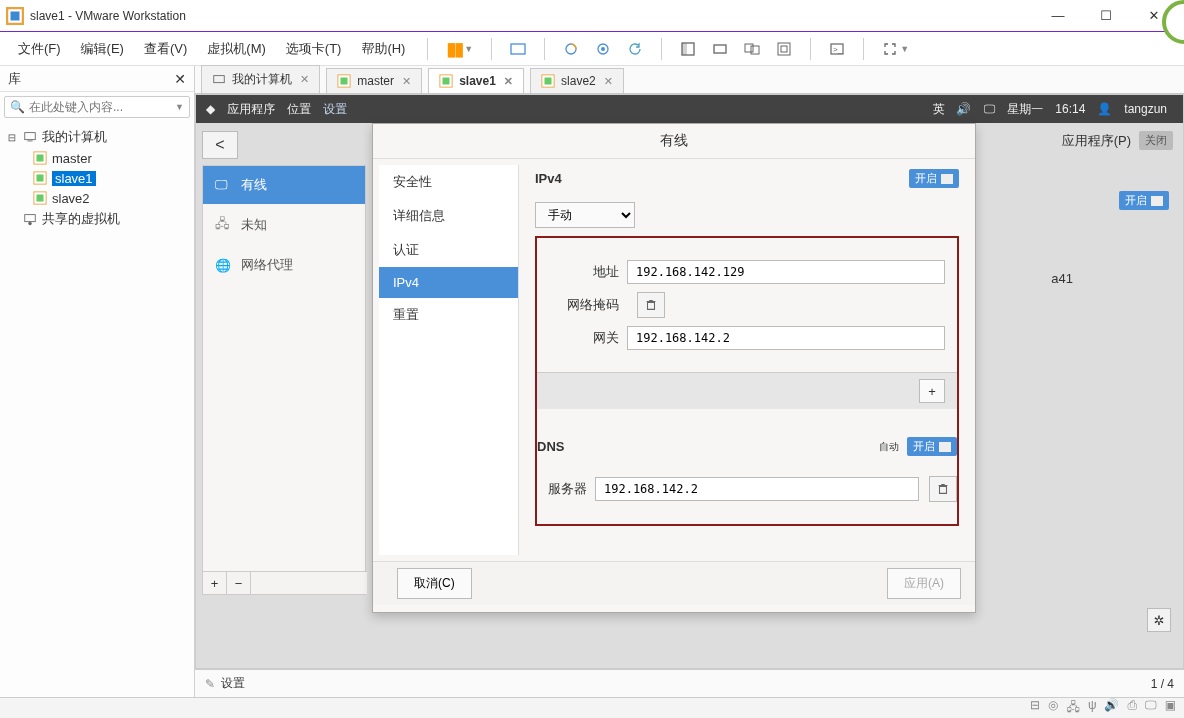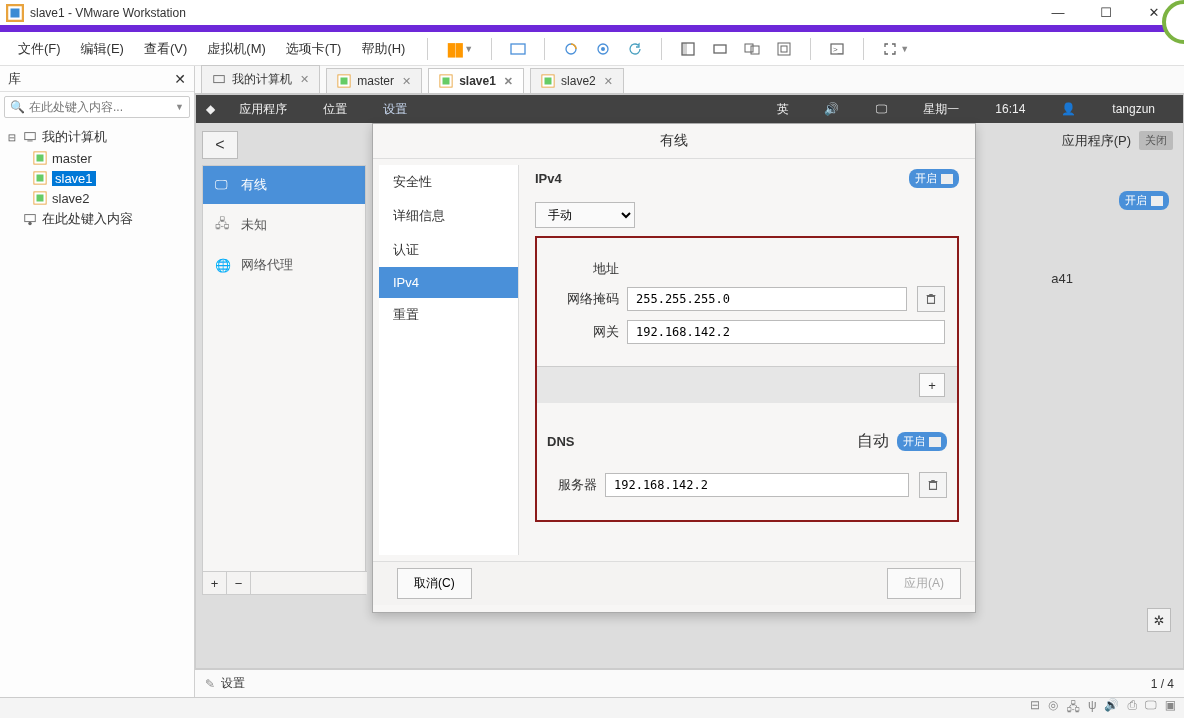--- a/index.html
+++ b/index.html
@@ -1,19 +1,19 @@
 <!DOCTYPE html>
 <html><head>
 <meta charset="utf-8">
 <style>
 * { box-sizing: border-box; font-family: "Microsoft YaHei", "SimSun", Arial, sans-serif; }
 body { margin: 0; width: 1184px; height: 718px; background: #fff; overflow: hidden; font-size: 13px; color: #333; position: relative; }
 
 
-.titlebar { height: 32px; display: flex; align-items: center; border-bottom: 7px solid #6d28d9; padding: 0 6px; }
+.titlebar { height: 32px; display: flex; align-items: center; border-bottom: 1px solid #6d28d9; padding: 0 6px; }
 .titlebar .app-icon { width: 18px; height: 18px; margin-right: 6px; }
 .titlebar .title-text { flex: 1; font-size: 12px; }
 .win-btns { display: flex; gap: 20px; margin-right: 10px; }
 .win-btn { width: 28px; height: 20px; display: flex; align-items: center; justify-content: center; cursor: pointer; font-family: Arial; }
 
 
 .menubar { height: 34px; display: flex; align-items: center; padding: 0 10px; border-bottom: 1px solid #e0e0e0; }
 .menubar .menu-item { padding: 4px 8px; font-size: 13px; margin-right: 4px; cursor: pointer; }
 .menubar .sep { width: 1px; height: 22px; background: #d0d0d0; margin: 0 10px; }
 .tb-btn { padding: 2px 6px; margin: 0 2px; cursor: pointer; color: #555; display: inline-flex; align-items: center; }
@@ -46,39 +46,39 @@
 .vm-tabs { height: 28px; display: flex; align-items: flex-end; padding-left: 6px; border-bottom: 1px solid #c9c9c9; background: #fafafa; }
 .vm-tab { display: flex; align-items: center; padding: 5px 10px; margin-right: 6px; border: 1px solid #c9c9c9; border-bottom: none; background: #f2f2f2; cursor: pointer; font-size: 12px; }
 .vm-tab.active { background: #fff; font-weight: bold; }
 .vm-tab .tico { width: 14px; height: 14px; margin-right: 6px; }
 .vm-tab .tx { margin-left: 8px; color: #888; font-size: 11px; cursor: pointer; }
 
 
 .guest { flex: 1; background: #f1f0ef; position: relative; margin: 0; border: 1px solid #ccc; }
 .gnome-top { height: 28px; background: #424242; color: #eee; display: flex; align-items: center; padding: 0 10px; font-size: 12px; }
 .gnome-top .gap { flex: 1; }
-.gnome-top .gti { margin: 0 18px; }
+.gnome-top .gti { margin: 0 6px; }
 .gnome-body { position: absolute; top: 28px; left: 0; right: 0; bottom: 0; background: #ddd; }
 .back-bar { position: absolute; top: 8px; left: 6px; }
 .back-btn { width: 36px; height: 28px; background: #f4f4f4; border: 1px solid #bbb; display: flex; align-items: center; justify-content: center; cursor: pointer; font-size: 16px; }
 
 
 .net-panel { position: absolute; top: 42px; left: 6px; width: 164px; background: #f7f6f5; border: 1px solid #ccc; }
 .net-panel .row { display: flex; align-items: center; padding: 10px 12px; font-size: 13px; color: #555; }
 .net-panel .row .nico { width: 16px; margin-right: 10px; color: #888; }
 .net-panel .row.sel { background: #4a90d9; color: #fff; }
 .net-panel .row.sel .nico { color: #fff; }
 .net-addrm { position: absolute; bottom: 0; left: 0; display: flex; border-top: 1px solid #ccc; background: #f4f3f2; width: 164px; }
 .net-addrm .b { width: 24px; height: 22px; display: flex; align-items: center; justify-content: center; border-right: 1px solid #ccc; cursor: pointer; }
 
 
 .airplane { position: absolute; top: 8px; right: 10px; display: flex; align-items: center; font-size: 13px; }
 .airplane .sw-off { margin-left: 8px; background: #bbb; color: #555; }
 .eth-open { position: absolute; top: 68px; right: 14px; }
-.toggle-on { background: #4a90d9; color: #fff; font-size: 11px; padding: 2px 6px; border-radius: 8px; display: inline-flex; align-items: center; }
+.toggle-on { background: #4a90d9; color: #fff; font-size: 11px; padding: 2px 6px; border-radius: 2px; display: inline-flex; align-items: center; }
 .toggle-on::after { content: ""; width: 12px; height: 10px; background: #eee; margin-left: 4px; display: inline-block; }
 .toggle-off { background: #ccc; color: #555; font-size: 11px; padding: 2px 6px; border-radius: 2px; display: inline-flex; align-items: center; }
 .peek-a41 { position: absolute; top: 148px; right: 110px; font-size: 13px; color: #333; }
 
 
 .dialog { position: absolute; top: 0; left: 176px; width: 604px; height: 490px; background: #f7f6f5; border: 1px solid #aaa; box-shadow: 0 4px 10px rgba(0,0,0,.2); }
 .dlg-title { text-align: center; padding: 8px; font-size: 14px; border-bottom: 1px solid #ddd; }
 .dlg-body { display: flex; height: 402px; }
 .dlg-side { width: 140px; border-right: 1px solid #ddd; background: #fff; margin: 6px 0 6px 6px; }
 .dlg-side .it { padding: 8px 14px; font-size: 13px; cursor: pointer; }
@@ -93,21 +93,21 @@
 .addr-block { padding: 14px 12px; }
 .form-row { display: flex; align-items: center; margin: 8px 0; }
 .form-row .lbl { width: 70px; text-align: right; margin-right: 8px; font-size: 13px; }
 .form-row input { flex: 1; padding: 4px 8px; border: 1px solid #bbb; background: #fff; font-size: 12px; font-family: monospace; }
 .del-btn { width: 28px; height: 26px; margin-left: 10px; border: 1px solid #bbb; background: #f4f4f4; display: flex; align-items: center; justify-content: center; cursor: pointer; }
 .add-row { display: flex; justify-content: flex-end; padding: 6px 12px; background: #e6e6e6; border-top: 1px solid #ccc; }
 .add-row .plus { width: 26px; height: 24px; border: 1px solid #bbb; background: #fafafa; display: flex; align-items: center; justify-content: center; cursor: pointer; }
 .dns-sec { margin-top: 28px; }
 .dns-head { display: flex; align-items: center; }
 .dns-head .h { font-weight: bold; font-size: 13px; flex: 1; }
-.dns-head .auto { margin-right: 8px; font-size: 16px; }
+.dns-head .auto { margin-right: 8px; font-size: 10px; }
 .dlg-foot { height: 44px; border-top: 1px solid #ddd; display: flex; align-items: center; justify-content: space-between; padding: 0 14px; background: #f4f3f2; }
 .dlg-foot button { padding: 6px 16px; border: 1px solid #bbb; background: #fafafa; margin-left: 10px; font-size: 12px; cursor: pointer; }
 .dlg-foot button:disabled { color: #aaa; }
 
 
 .settings-row { height: 28px; display: flex; align-items: center; border-top: 1px solid #ccc; padding: 0 10px; background: #fafafa; font-size: 12px; }
 .settings-row .gear { margin-right: 6px; color: #888; }
 .settings-row .gap { flex: 1; }
 .gear-btn { position: absolute; right: 12px; bottom: 36px; width: 24px; height: 24px; border: 1px solid #bbb; background: #f2f2f2; display: flex; align-items: center; justify-content: center; cursor: pointer; }
 
@@ -266,21 +266,21 @@
         <span class="label">slave2</span>
       </div>
       <div class="tree-row">
         <span class="tog">&nbsp;</span>
         <span class="pic">
             <svg class="vm-icon" viewBox="0 0 16 16">
               <rect x="2" y="3" width="12" height="8" fill="none" stroke="#666"></rect>
               <circle cx="8" cy="13" r="2" fill="#666"></circle>
             </svg>
           </span>
-        <span class="label">在此处键入内容</span>
+        <span class="label">共享的虚拟机</span>
       </div>
     </div>
   </div>
 
   <div class="content">
 
     <div class="vm-tabs">
       <div class="vm-tab">
         <svg class="tico" viewBox="0 0 16 16">
             <rect x="2" y="3" width="12" height="8" fill="none" stroke="#666"></rect>
@@ -381,39 +381,39 @@
                 <span class="h">IPv4</span>
                 <span class="toggle-on">开启</span>
               </div>
               <div class="addr-head">
                 <select><option>手动</option></select>
               </div>
               <div class="red-box">
                 <div class="addr-block">
                   <div class="form-row">
                     <span class="lbl">地址</span>
+                    <input value="192.168.142.129" style="">
                   </div>
                   <div class="form-row">
                     <span class="lbl">网络掩码</span>
-                    <input value="255.255.255.0" style="">
                     <div class="del-btn">
                         <svg width="14" height="14" viewBox="0 0 16 16">
                           <path d="M4 5h8v8H4zM3 4h10M6 3h4" fill="none" stroke="#666" stroke-width="1.2"></path>
                         </svg>
                       </div>
                   </div>
                   <div class="form-row">
                     <span class="lbl">网关</span>
                     <input value="192.168.142.2" style="">
                   </div>
                 </div>
                 <div class="add-row">
                   <div class="plus">+</div>
                 </div>
-                <div class="dns-sec" style="padding:0 10px 14px">
+                <div class="dns-sec" style="padding:0 0 14px">
                   <div class="dns-head">
                     <span class="h">DNS</span>
                     <span class="auto">自动</span>
                     <span class="toggle-on">开启</span>
                   </div>
                   <div class="form-row" style="margin-top:20px">
                     <span class="lbl" style="width:50px">服务器</span>
                     <input value="192.168.142.2" style="">
                     <div class="del-btn">
                         <svg width="14" height="14" viewBox="0 0 16 16">

